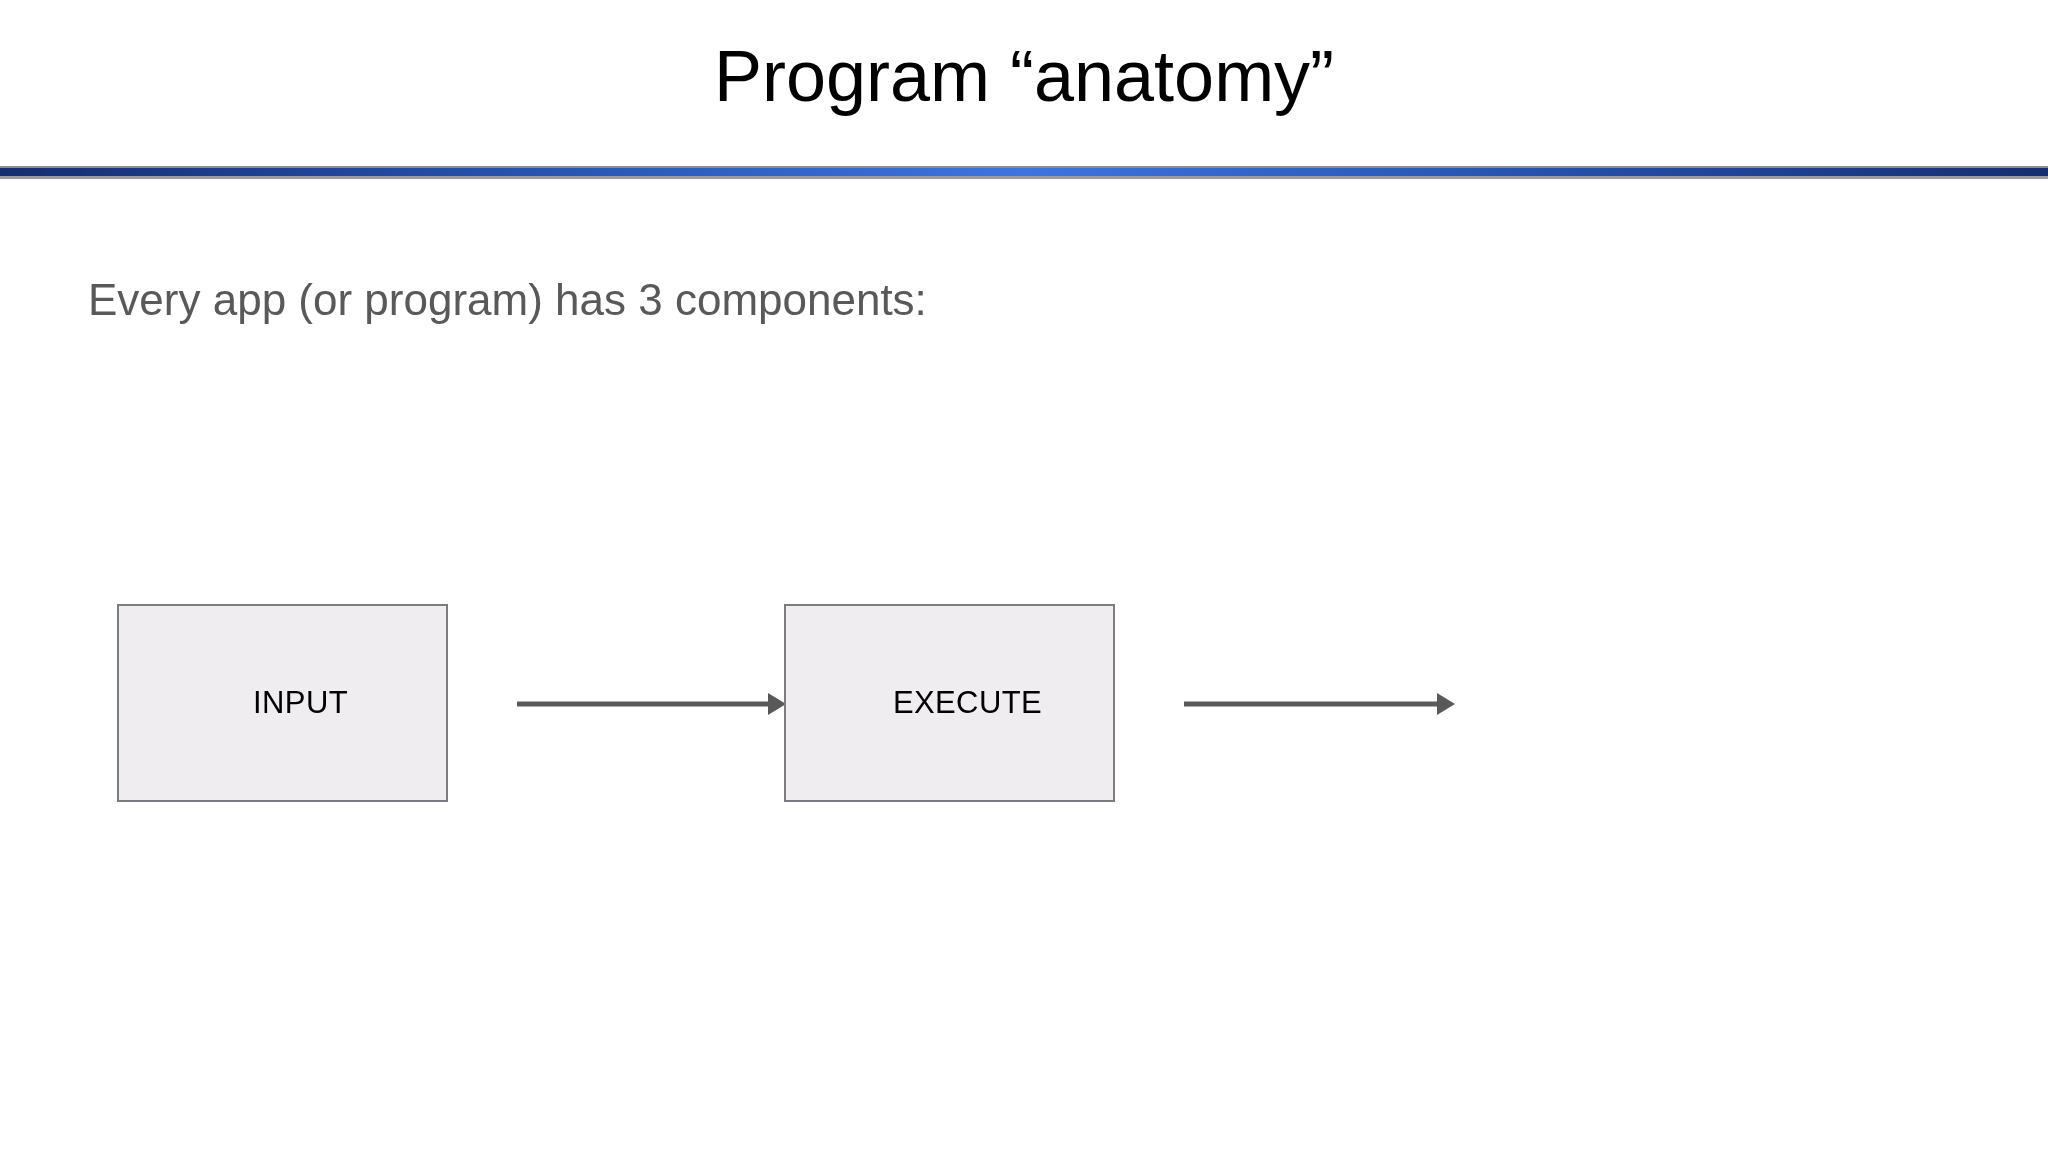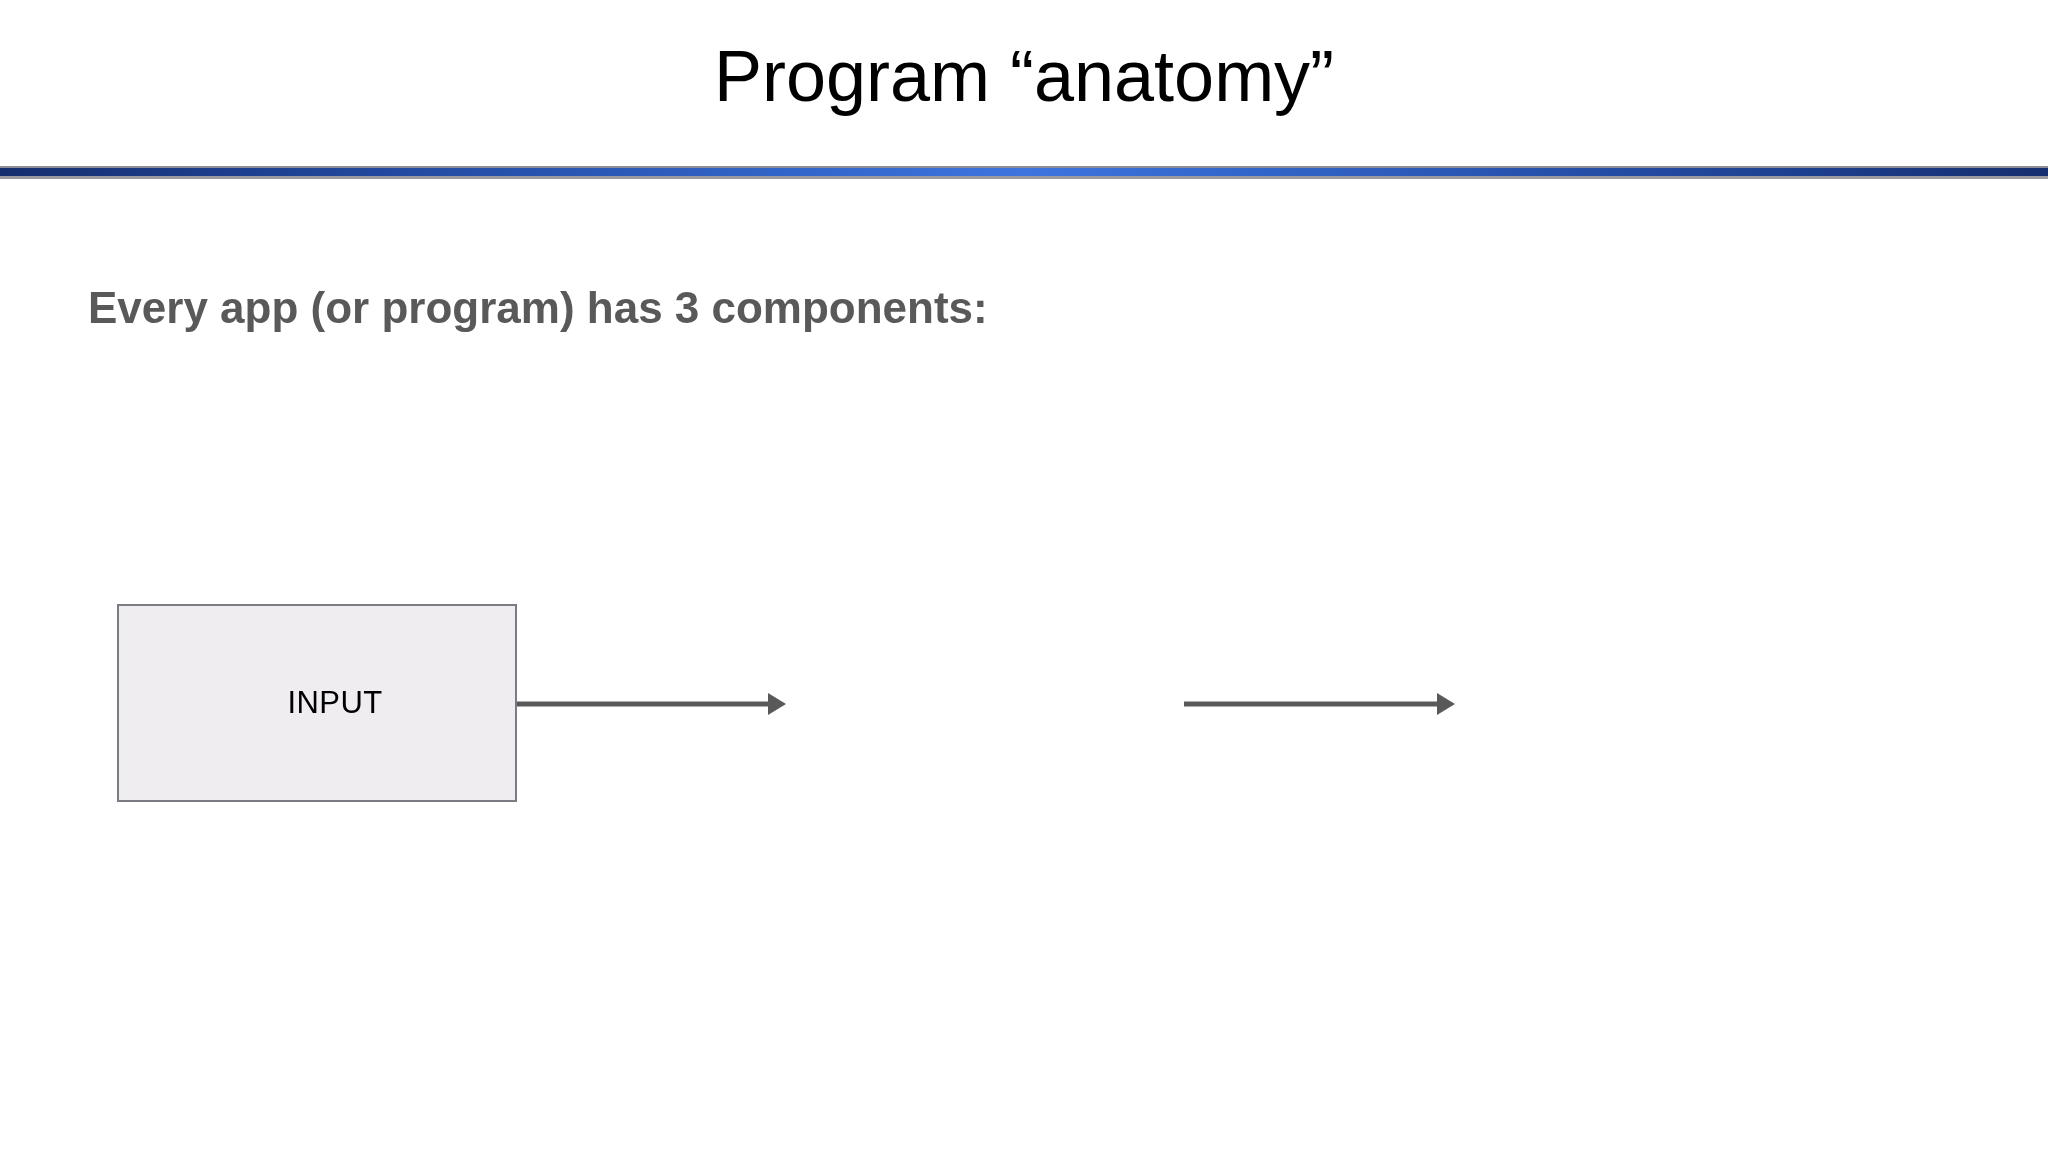--- a/index.html
+++ b/index.html
@@ -65,41 +65,41 @@
     left: 0; top: 10px;
     width: 100%;
     height: 3px;
     background: #9a9aa2;
   }
 
   
   .body-text {
     position: absolute;
     left: 88px;
-    top: 280px;
+    top: 272px;
     font-size: 44px;
-    font-weight: 700;
+    font-weight: 400;
     color: #595959;
     line-height: 1.25;
     white-space: pre;
   }
 
   
   .flow-diagram {
     position: absolute;
     left: 0;
     top: 0;
     width: 2048px;
     height: 1152px;
     pointer-events: none;
   }
   .flow-node {
     position: absolute;
     box-sizing: border-box;
-    width: 400px;
+    width: 331px;
     height: 198px;
     top: 604px;
     background: #efedf0;
     border: 2px solid #7b7b83;
     display: flex;
     align-items: center;
     justify-content: center;
     pointer-events: auto;
     padding-left: 36px;
   }
@@ -143,20 +143,23 @@
     <span class="node-label">INPUT</span>
   </div>
 
   <div class="flow-arrow" id="arrow-input-execute">
     <svg width="269" height="28" viewBox="0 0 269 28" xmlns="http://www.w3.org/2000/svg">
       <line x1="0" y1="14" x2="251" y2="14" stroke="#595959" stroke-width="5"></line>
       <polygon points="251,3 269,14 251,25" fill="#595959"></polygon>
     </svg>
   </div>
 
+  <div class="flow-node" id="node-execute">
+    <span class="node-label">EXECUTE</span>
+  </div>
 
   <div class="flow-arrow" id="arrow-execute-output">
     <svg width="271" height="28" viewBox="0 0 271 28" xmlns="http://www.w3.org/2000/svg">
       <line x1="0" y1="14" x2="253" y2="14" stroke="#595959" stroke-width="5"></line>
       <polygon points="253,3 271,14 253,25" fill="#595959"></polygon>
     </svg>
   </div>
 
 
 </div>

